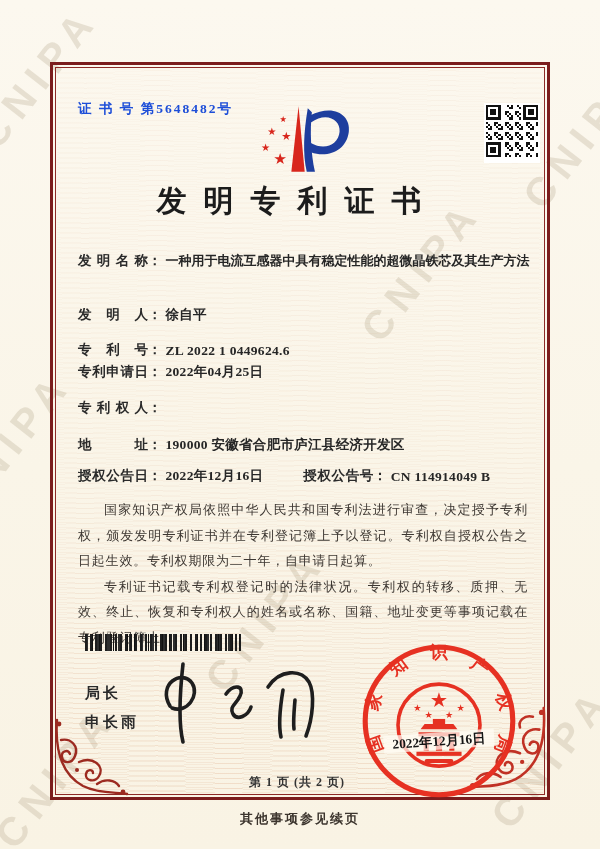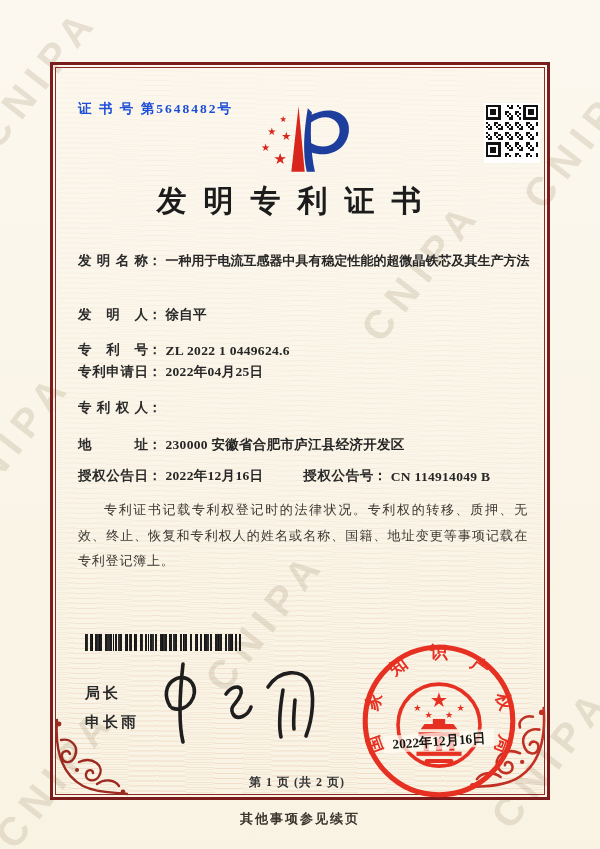--- a/index.html
+++ b/index.html
@@ -294,34 +294,35 @@
       <span class="fcolon">：</span>
     <span class="fvalue">2022年04月25日</span>
   </div>
   <div class="frow" style="top:149px;">
     <span class="flabel">专利权人</span>
       <span class="fcolon">：</span>
   </div>
   <div class="frow" style="top:186px;">
     <span class="flabel">地址</span>
       <span class="fcolon">：</span>
-    <span class="fvalue">230000 安徽省合肥市庐江县经济开发区</span>
+    <span class="fvalue">190000 安徽省合肥市庐江县经济开发区</span>
   </div>
   <div class="frow" style="top:217px;">
     <span class="flabel">授权公告日</span>
       <span class="fcolon">：</span>
     <span class="fvalue">2022年12月16日</span>
     <span style="display:inline-block;width:40px;"></span>
     <span class="flabel">授权公告号</span>
       <span class="fcolon">：</span>
     <span class="fvalue">CN 114914049 B</span>
   </div>
 </div>
 
 <div class="abs paras">
+  <p>国家知识产权局依照中华人民共和国专利法进行审查，决定授予专利权，颁发发明专利证书并在专利登记簿上予以登记。专利权自授权公告之日起生效。专利权期限为二十年，自申请日起算。</p>
   <p>专利证书记载专利权登记时的法律状况。专利权的转移、质押、无效、终止、恢复和专利权人的姓名或名称、国籍、地址变更等事项记载在专利登记簿上。</p>
 </div>
 
 <div class="abs barcode"></div>
 
 <div class="abs director">
   <div>局长</div>
   <div>申长雨</div>
 </div>
 

